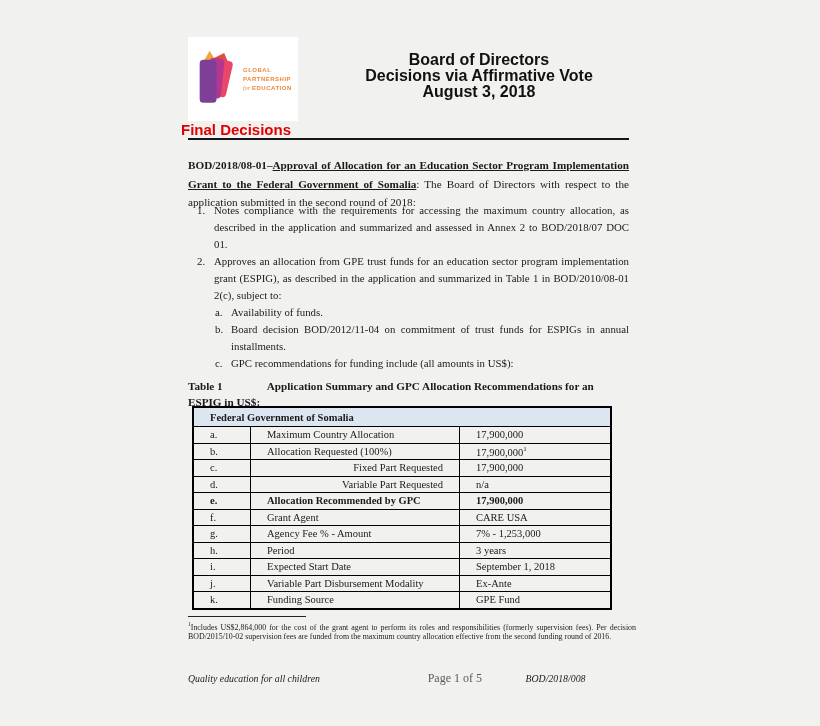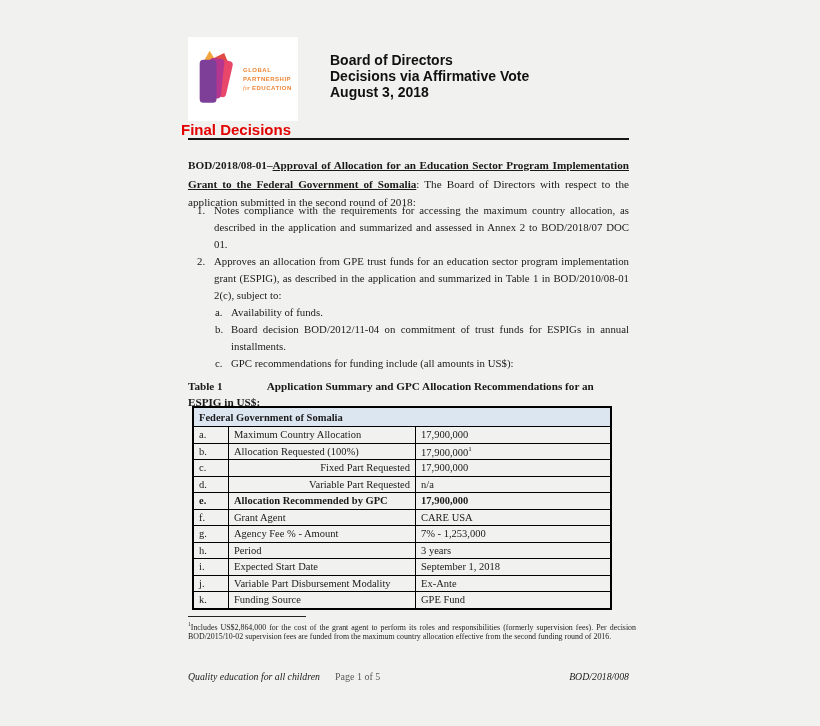--- a/index.html
+++ b/index.html
@@ -19,23 +19,23 @@
   }
   .logo-book{flex:0 0 46px;height:70px;}
   .logo-word{
     font-family:"Liberation Sans",sans-serif;
     font-size:6px;font-weight:bold;letter-spacing:.5px;
     color:#ef8536;line-height:9px;white-space:nowrap;
   }
   .logo-word .for{font-family:"Liberation Serif",serif;font-style:italic;font-weight:normal;letter-spacing:0;margin-right:2px;}
   .doc-title{
     position:absolute;top:52px;left:330px;width:298px;
-    text-align:left;
+    text-align:center;
     font-family:"Liberation Sans",sans-serif;
-    font-weight:bold;font-size:14px;line-height:16px;color:#111;
+    font-weight:bold;font-size:16px;line-height:16px;color:#111;
   }
   .final-decisions{
     position:absolute;top:121px;left:181px;
     font-family:"Liberation Sans",sans-serif;
     font-weight:bold;font-size:15px;color:#e30000;
   }
   .header-rule{
     position:absolute;top:138px;left:188px;width:441px;
     border-top:2px solid #161616;
   }
@@ -60,21 +60,21 @@
     position:absolute;top:378px;left:188px;width:441px;
     font-weight:bold;font-size:11.2px;line-height:16px;
   }
   .caption .cap-label{margin-right:44px;}
   table.app{
     position:absolute;top:406px;left:192px;width:420px;
     border-collapse:collapse;font-size:10.5px;
     border:2px solid #000;background:transparent;
   }
   table.app td{
-    border:1px solid #000;padding:1px 5px;height:13.5px;
+    border:1px solid #000;padding:1px 16px;height:13.5px;
     vertical-align:middle;
   }
   td.c-letter{width:24px;text-align:left;padding-left:7px;}
   td.c-label{width:176px;}
   tr.thead td{background:#dce6f1;font-weight:bold;height:16px;}
   tr.boldrow td{font-weight:bold;}
   td.indent{padding-left:18px;text-align:right;}
   sup{font-size:7px;}
   
   .fn-rule{
@@ -84,22 +84,22 @@
   .footnote{
     position:absolute;top:620px;left:188px;width:448px;
     font-size:7.9px;line-height:9.6px;text-align:justify;color:#222;
   }
   .footnote sup{font-size:5.5px;}
   .footer{
     position:absolute;top:671px;left:188px;width:441px;
     display:flex;align-items:baseline;font-size:9.8px;color:#222;
   }
   .footer .f-left{flex:1;font-style:italic;}
-  .footer .f-center{flex:1;text-align:left;color:#5a5a5a;font-size:10px;}
-  .footer .f-right{flex:1;text-align:right;font-style:italic;}
+  .footer .f-center{flex:1;text-align:right;color:#5a5a5a;font-size:12px;}
+  .footer .f-right{flex:1;text-align:center;font-style:italic;}
 </style>
 </head>
 <body>
 
 <div>
 
   <div class="logo-box">
     <svg class="logo-book" viewBox="0 0 60 78" xmlns="http://www.w3.org/2000/svg">
       <polygon points="14,18 23,2 29,12" fill="#f2a53c"></polygon>
       <polygon points="24,14 42,5 47,17 28,23" fill="#e04b43"></polygon>

